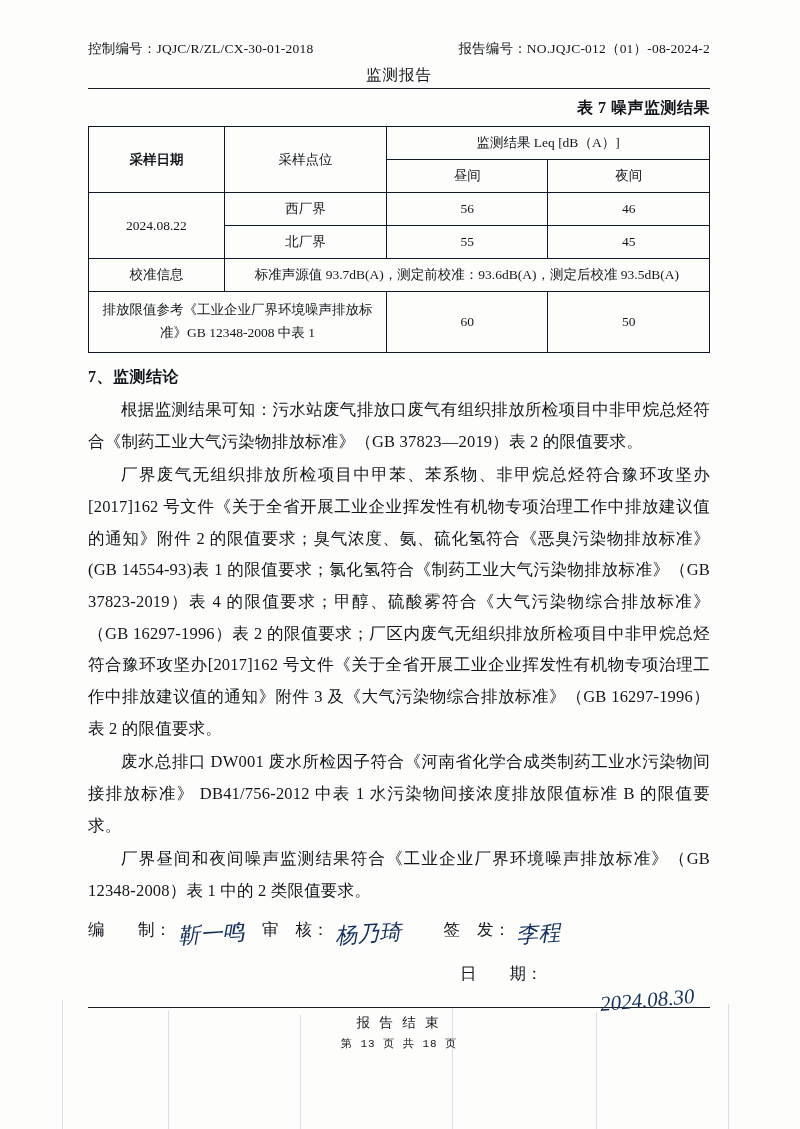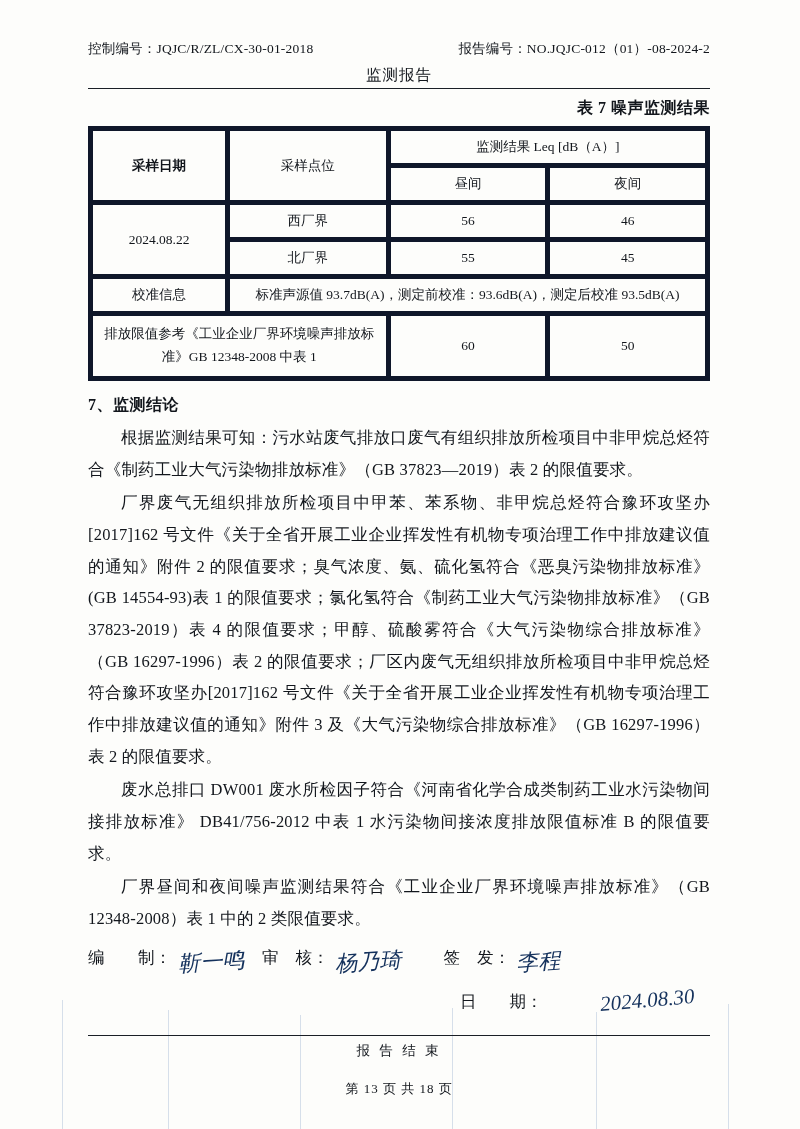--- a/index.html
+++ b/index.html
@@ -51,21 +51,21 @@
     margin: 9px 0 7px 2px;
     letter-spacing: .5px;
     text-align: right;
   }
   table.noise {
     border-collapse: collapse;
     width: 100%;
     font-size: 13.5px;
   }
   table.noise td, table.noise th {
-    border: 5px solid #0f172a;
+    border: 1px solid #0f172a;
     text-align: center;
     vertical-align: middle;
     padding: 7px 4px;
     font-weight: normal;
   }
   .cell-left {
     text-align: left;
     padding-left: 10px;
   }
   .sec-title {
@@ -112,23 +112,24 @@
     margin-top: 22px;
   }
   .footer {
     text-align: center;
     font-size: 13.5px;
     margin-top: 6px;
     letter-spacing: 3px;
   }
   .footer2 {
     text-align: center;
-    font-size: 13px;
-    margin-top: 20px;
+    font-size: 11px;
+    margin-top: 4px;
     letter-spacing: 1px;
+    font-family: Liberation Mono, monospace;
   }
   
   .stamp {
     position: absolute;
     left: 556px;
     top: 900px;
     width: 150px;
     height: 150px;
     border: 3px solid #d2322d;
     border-radius: 50%;

